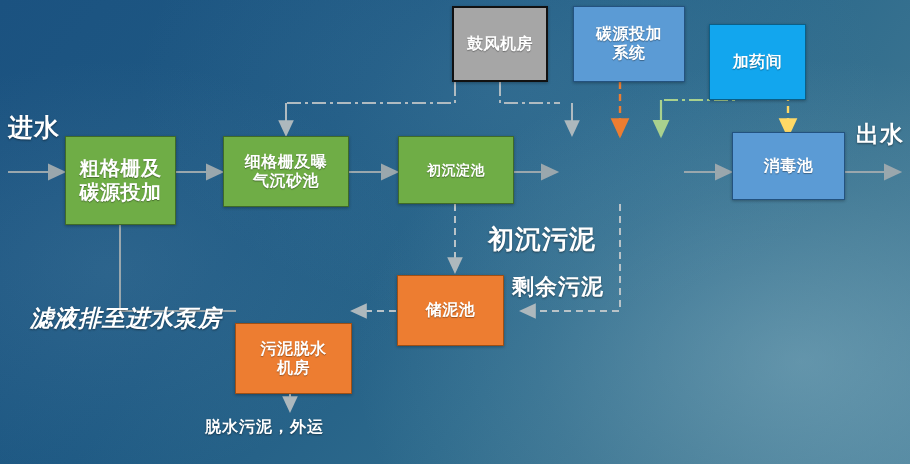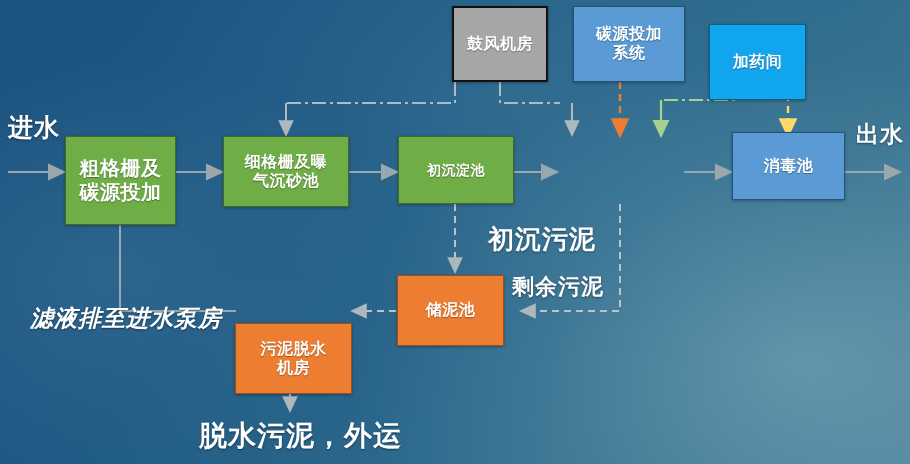--- a/index.html
+++ b/index.html
@@ -170,15 +170,15 @@
   <div class="plainlabel" style="left:8px;top:111px;font-size:25px;">进水</div>
 
   <div class="plainlabel" style="left:856px;top:119px;font-size:23px;">出水</div>
 
   <div class="plainlabel" style="left:488px;top:222px;font-size:26px;">初沉污泥</div>
 
   <div class="plainlabel" style="left:512px;top:272px;font-size:22px;">剩余污泥</div>
 
   <div class="plainlabel" style="left:30px;top:303px;font-size:23px;font-style:italic;">滤液排至进水泵房</div>
 
-  <div class="plainlabel" style="left:199px;top:417px;font-size:28px;">脱水污泥，外运</div>
+  <div class="plainlabel" style="left:205px;top:417px;font-size:16px;">脱水污泥，外运</div>
 
 </div>
 
 </body></html>

